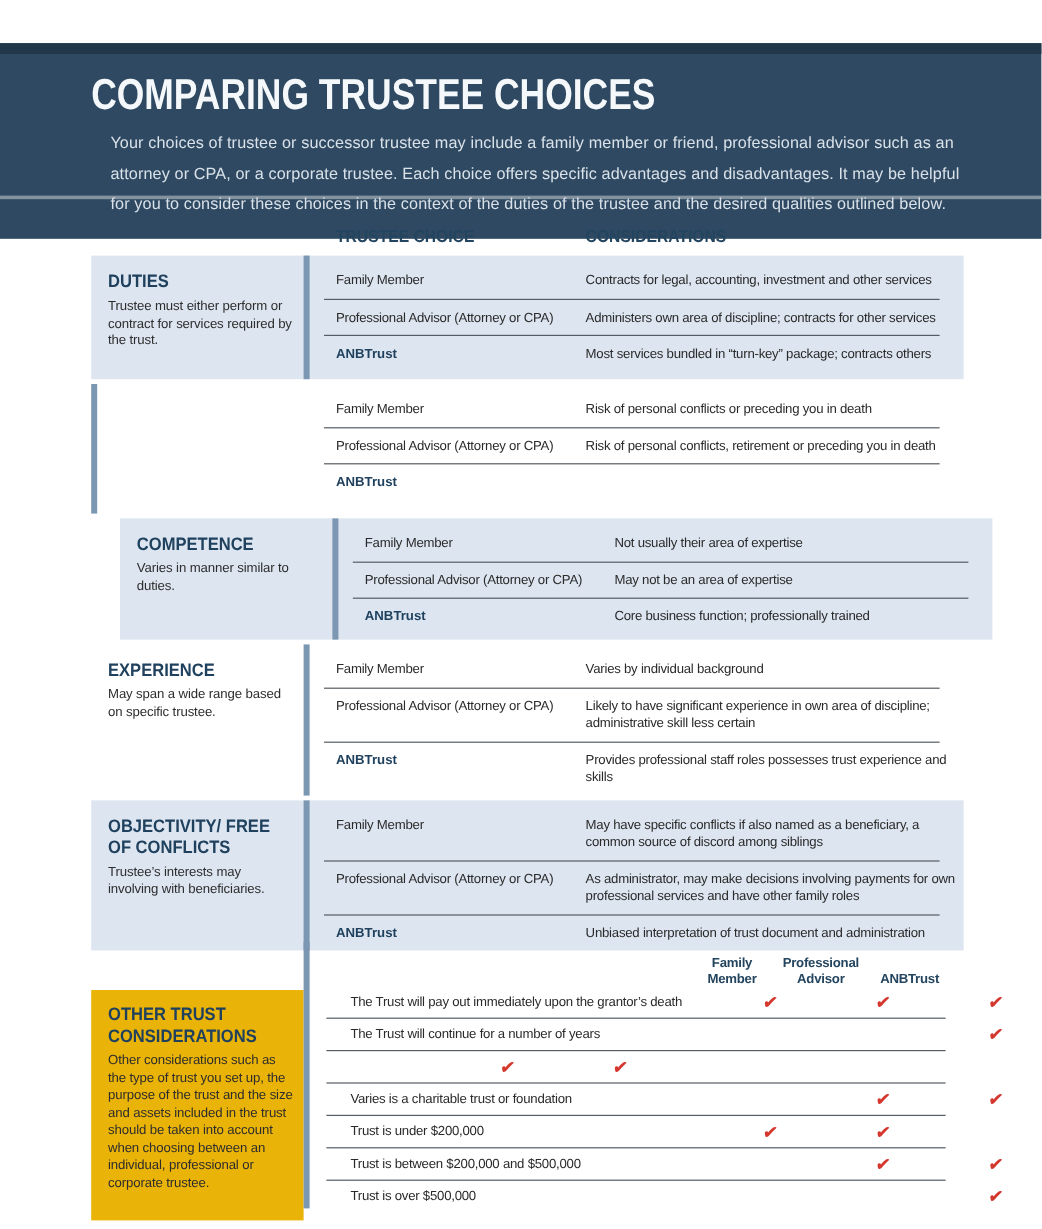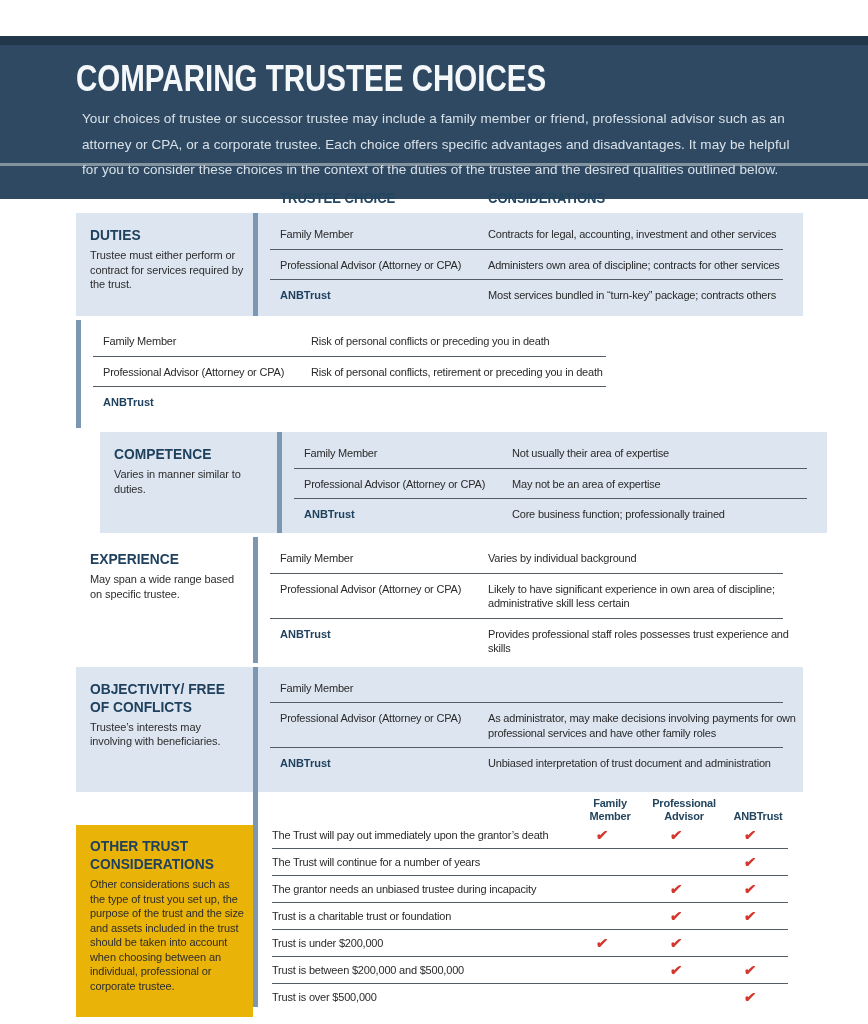--- a/index.html
+++ b/index.html
@@ -5,35 +5,35 @@
   * { margin:0; padding:0; box-sizing:border-box; }
   body { background:#ffffff; font-family:"Liberation Sans", sans-serif; }
   .page { position:relative; width:868px; height:1024px; background:#ffffff; overflow:hidden; }
 
   
   .header { position:absolute; top:0; left:0; width:868px; height:163px; background:#2e4961;margin-top:36px; }
   .header-topstrip { position:absolute; top:0; left:0; width:868px; height:9px; background:#223749; }
   .header-shadow { position:absolute; top:163px; left:0; width:868px; height:3px; background:#c9ced4; opacity:.55; }
   .title { position:absolute; top:22px; left:76px; color:#f5f8fa; font-size:36px; font-weight:bold;
            white-space:nowrap; display:inline-block; transform:scaleX(0.82); transform-origin:0 0; letter-spacing:0; }
-  .header-desc { position:absolute; top:70px; left:82px; width:726px; color:#d9e1e9;
+  .header-desc { position:absolute; top:70px; left:92px; width:726px; color:#d9e1e9;
                  font-size:13.5px; line-height:25.5px; letter-spacing:.1px; }
 
   
   .colheads { position:absolute; top:190px; left:0; width:868px; height:20px; }
   .colhead { position:absolute; color:#24455f; font-size:14.5px; font-weight:bold; white-space:nowrap;
              display:inline-block; transform:scaleX(0.9); transform-origin:0 0; }
   .colhead.choice { left:280px; }
   .colhead.considerations { left:488px; }
 
   
   .sections { position:absolute; top:213px; left:0; width:868px; }
   .section { display:flex; margin-bottom:4px; }
   .spacer { width:76px; flex:none; }
-  .inner { display:flex; width:727px; flex:none; }
+  .inner { display:flex; width:727px; flex:none;justify-content:space-between; }
   .section.shaded .inner { background:#dce5f0; }
   .label-cell { width:177px; flex:none; padding:13px 8px 10px 14px; }
   .sec-title { color:#1f415e; font-size:15px; font-weight:bold; line-height:18px;
                transform:scaleX(0.92); transform-origin:0 0; letter-spacing:0; }
   .sec-desc { margin-top:4px; color:#2d2d2d; font-size:11px; line-height:14.5px; letter-spacing:-.1px; }
   .vbar { width:5px; flex:none; background:#7c97b2; }
   .rows { width:545px; flex:none; padding-top:6px; }
   .row { display:flex; padding:8px 0 7px 22px; }
   .cell-choice { width:208px; flex:none; color:#2a2a2a; font-size:11px; line-height:14.5px; letter-spacing:-.2px; padding-right:6px; }
   .cell-choice.brand { color:#1f415e; font-weight:bold; letter-spacing:0; }
@@ -43,21 +43,21 @@
   .s0 { min-height:103px; } .s1 { min-height:108px; } .s2 { min-height:101px;gap:24px; }
   .s3 { min-height:107px; } .s4 { min-height:125px; }
 
   
   .matrix { position:absolute; top:785px; left:0; width:868px; display:flex; }
   .matrix-label { width:177px; flex:none; margin-top:40px; height:192px; background:#eab308; padding:12px 8px 0 14px; }
   .matrix-vbar { width:5px; flex:none; height:222px; background:#7c97b2; }
   .matrix-body { width:545px; flex:none; }
   .mhead-row { display:flex; align-items:flex-end; height:37px; padding-left:315px; }
   .mhead { width:74px; flex:none; text-align:center; color:#24455f; font-size:11px; font-weight:bold; line-height:12.5px; letter-spacing:-.2px; }
-  .mrow { display:flex; align-items:center; min-height:26px; padding-left:14px; }
+  .mrow { display:flex; align-items:center; min-height:26px; padding-left:34px;gap:20px; }
   .mlabel { width:293px; flex:none; color:#2a2a2a; font-size:11px; letter-spacing:-.2px; line-height:13px; padding-right:4px; }
   .mcheck { width:74px; flex:none; text-align:center; color:#d4372e; font-size:14px; font-weight:bold;
             transform:skewX(-8deg); }
   .mdivider { height:1px; background:#565c63; margin:0 15px 0 14px; }
 </style>
 </head>
 <body>
 
 <div class="page">
 
@@ -182,20 +182,21 @@
       <div class="spacer"></div>
       <div class="inner">
         <div class="label-cell">
           <div class="sec-title">OBJECTIVITY/ FREE OF CONFLICTS</div>
           <div class="sec-desc">Trustee’s interests may involving with beneficiaries.</div>
         </div>
         <div class="vbar"></div>
         <div class="rows">
           <div class="row">
             <div class="cell-choice">Family Member</div>
+            <div class="cell-consider">May have specific conflicts if also named as a beneficiary, a common source of discord among siblings</div>
           </div>
           <div class="divider"></div>
           <div class="row">
             <div class="cell-choice">Professional Advisor (Attorney or CPA)</div>
             <div class="cell-consider">As administrator, may make decisions involving payments for own professional services and have other family roles</div>
           </div>
           <div class="divider"></div>
           <div class="row">
             <div class="cell-choice brand">ANBTrust</div>
             <div class="cell-consider">Unbiased interpretation of trust document and administration</div>
@@ -229,29 +230,28 @@
 
       <div class="mrow">
         <div class="mlabel">The Trust will continue for a number of years</div>
         <div class="mcheck"></div>
         <div class="mcheck"></div>
         <div class="mcheck">✔</div>
       </div>
       <div class="mdivider"></div>
 
       <div class="mrow">
-        <div class="mlabel">The grantor needs an unbiased trustee during incapacity</div>
-        <div class="mcheck"></div>
-        <div class="mcheck">✔</div>
-        <div class="mcheck">✔</div>
-      </div>
-      <div class="mdivider"></div>
-
-      <div class="mrow">
-        <div class="mlabel">Trust is a charitable trust or foundation</div>
+        <div class="mcheck"></div>
+        <div class="mcheck">✔</div>
+        <div class="mcheck">✔</div>
+      </div>
+      <div class="mdivider"></div>
+
+      <div class="mrow">
+        <div class="mlabel">Varies is a charitable trust or foundation</div>
         <div class="mcheck"></div>
         <div class="mcheck">✔</div>
         <div class="mcheck">✔</div>
       </div>
       <div class="mdivider"></div>
 
       <div class="mrow">
         <div class="mlabel">Trust is under $200,000</div>
         <div class="mcheck">✔</div>
         <div class="mcheck">✔</div>

